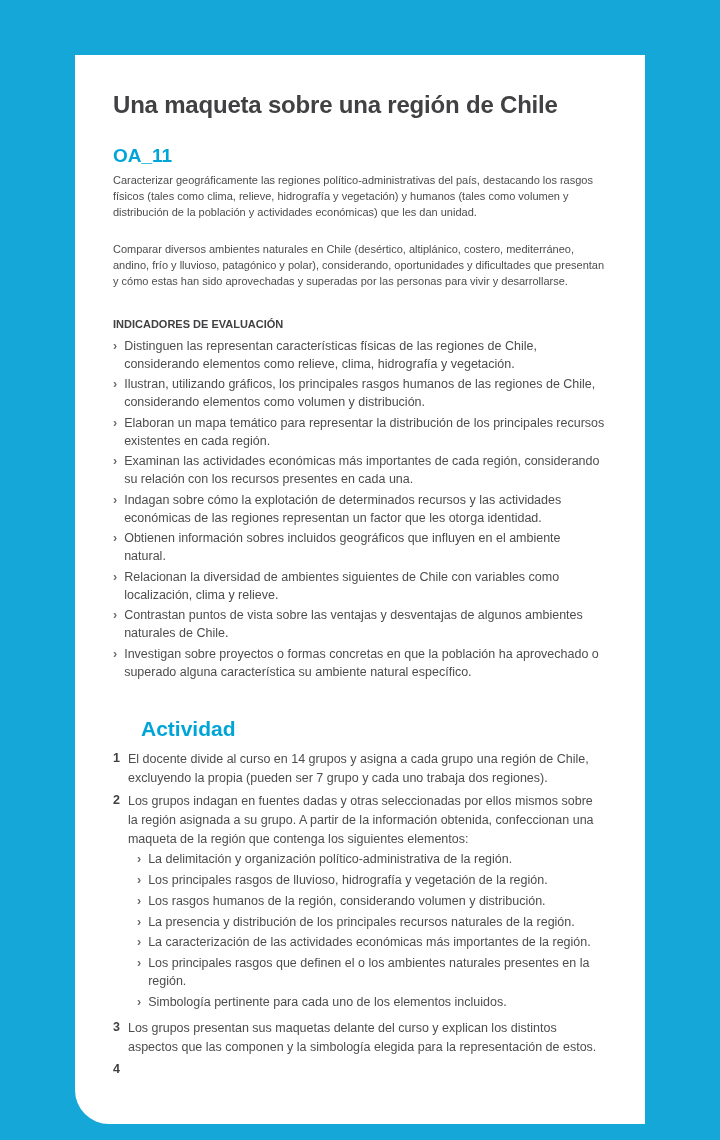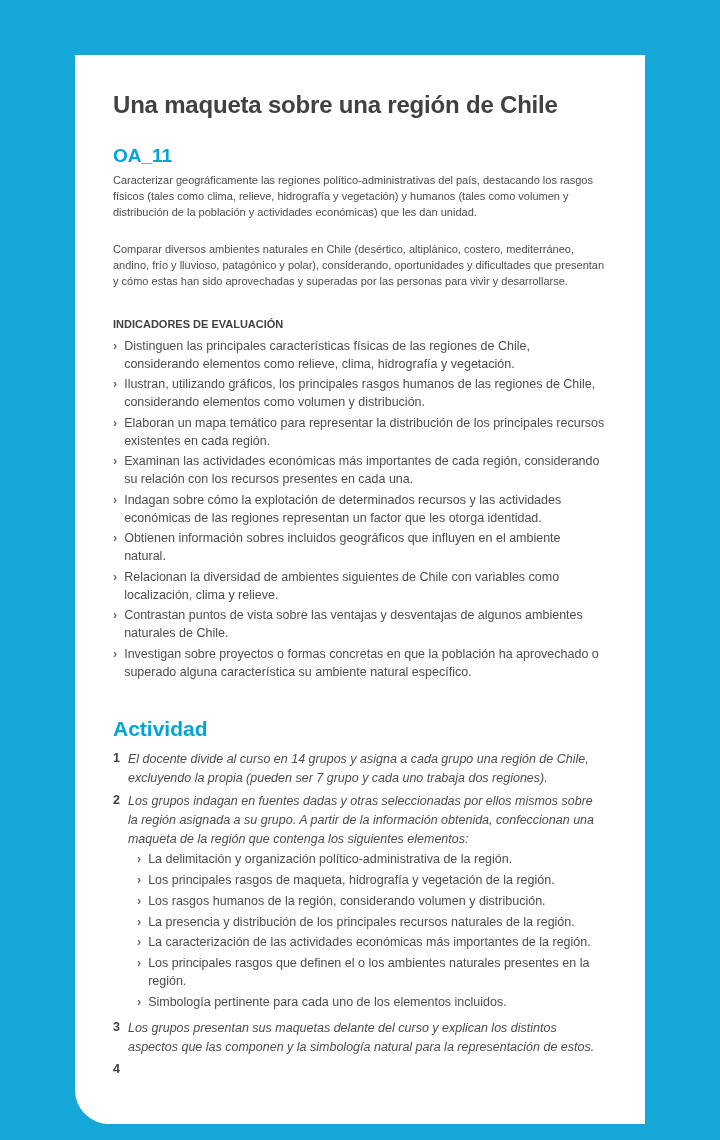--- a/index.html
+++ b/index.html
@@ -62,40 +62,40 @@
     flex: 0 0 auto;
     font-weight: bold;
   }
   .item-text { flex: 1; }
   .actividad { margin-top: 36px; }
   .actividad-heading {
     color: #00a5d8;
     font-size: 21px;
     font-weight: bold;
     margin-bottom: 8px;
+    margin-left: 28px;
   }
   .steps { list-style: none; }
   .step {
     display: flex;
     gap: 8px;
     margin-bottom: 4px;
   }
   .step-num {
     font-weight: bold;
     font-size: 12.5px;
     line-height: 1.44;
     color: #414042;
     flex: 0 0 auto;
   }
   .step-body { flex: 1; }
   .step-text {
     font-size: 12.5px;
     line-height: 1.44;
     color: #4d4d4f;
-    font-style: italic;
   }
   .sub-list { margin-top: 3px; margin-left: 9px; margin-bottom: 2px; }
 </style>
 </head>
 <body>
 
 <div class="page">
   <div class="card">
 
     <h1 class="title">Una maqueta sobre una región de Chile</h1>
@@ -108,21 +108,21 @@
     <section class="oa">
       <p class="body-text">Comparar diversos ambientes naturales en Chile (desértico, altiplánico, costero, mediterráneo, andino, frío y lluvioso, patagónico y polar), considerando, oportunidades y dificultades que presentan y cómo estas han sido aprovechadas y superadas por las personas para vivir y desarrollarse.</p>
     </section>
 
     <section class="indicadores">
       <h3 class="indicadores-heading">INDICADORES DE EVALUACIÓN</h3>
       <ul class="chevron-list">
 
           <li class="chevron-item">
             <span class="chevron">›</span>
-            <span class="item-text">Distinguen las principales características físicas de las regiones de Chile, considerando elementos como relieve, clima, hidrografía y vegetación.</span>
+            <span class="item-text">Distinguen las representan características físicas de las regiones de Chile, considerando elementos como relieve, clima, hidrografía y vegetación.</span>
           </li>
 
           <li class="chevron-item">
             <span class="chevron">›</span>
             <span class="item-text">Ilustran, utilizando gráficos, los principales rasgos humanos de las regiones de Chile, considerando elementos como volumen y distribución.</span>
           </li>
 
           <li class="chevron-item">
             <span class="chevron">›</span>
             <span class="item-text">Elaboran un mapa temático para representar la distribución de los principales recursos existentes en cada región.</span>
@@ -176,21 +176,21 @@
             <span class="step-num">2</span>
             <div class="step-body">
               <span class="step-text">Los grupos indagan en fuentes dadas y otras seleccionadas por ellos mismos sobre la región asignada a su grupo. A partir de la información obtenida, confeccionan una maqueta de la región que contenga los siguientes elementos:</span>
               <ul class="chevron-list sub-list">
                 <li class="chevron-item">
                   <span class="chevron">›</span>
                   <span class="item-text">La delimitación y organización político-administrativa de la región.</span>
                 </li>
                 <li class="chevron-item">
                   <span class="chevron">›</span>
-                  <span class="item-text">Los principales rasgos de maqueta, hidrografía y vegetación de la región.</span>
+                  <span class="item-text">Los principales rasgos de lluvioso, hidrografía y vegetación de la región.</span>
                 </li>
                 <li class="chevron-item">
                   <span class="chevron">›</span>
                   <span class="item-text">Los rasgos humanos de la región, considerando volumen y distribución.</span>
                 </li>
                 <li class="chevron-item">
                   <span class="chevron">›</span>
                   <span class="item-text">La presencia y distribución de los principales recursos naturales de la región.</span>
                 </li>
                 <li class="chevron-item">
@@ -205,21 +205,21 @@
                   <span class="chevron">›</span>
                   <span class="item-text">Simbología pertinente para cada uno de los elementos incluidos.</span>
                 </li>
               </ul>
             </div>
           </li>
 
           <li class="step">
             <span class="step-num">3</span>
             <div class="step-body">
-              <span class="step-text">Los grupos presentan sus maquetas delante del curso y explican los distintos aspectos que las componen y la simbología natural para la representación de estos.</span>
+              <span class="step-text">Los grupos presentan sus maquetas delante del curso y explican los distintos aspectos que las componen y la simbología elegida para la representación de estos.</span>
               
             </div>
           </li>
 
           <li class="step">
             <span class="step-num">4</span>
             <div class="step-body">
               
               
             </div>

